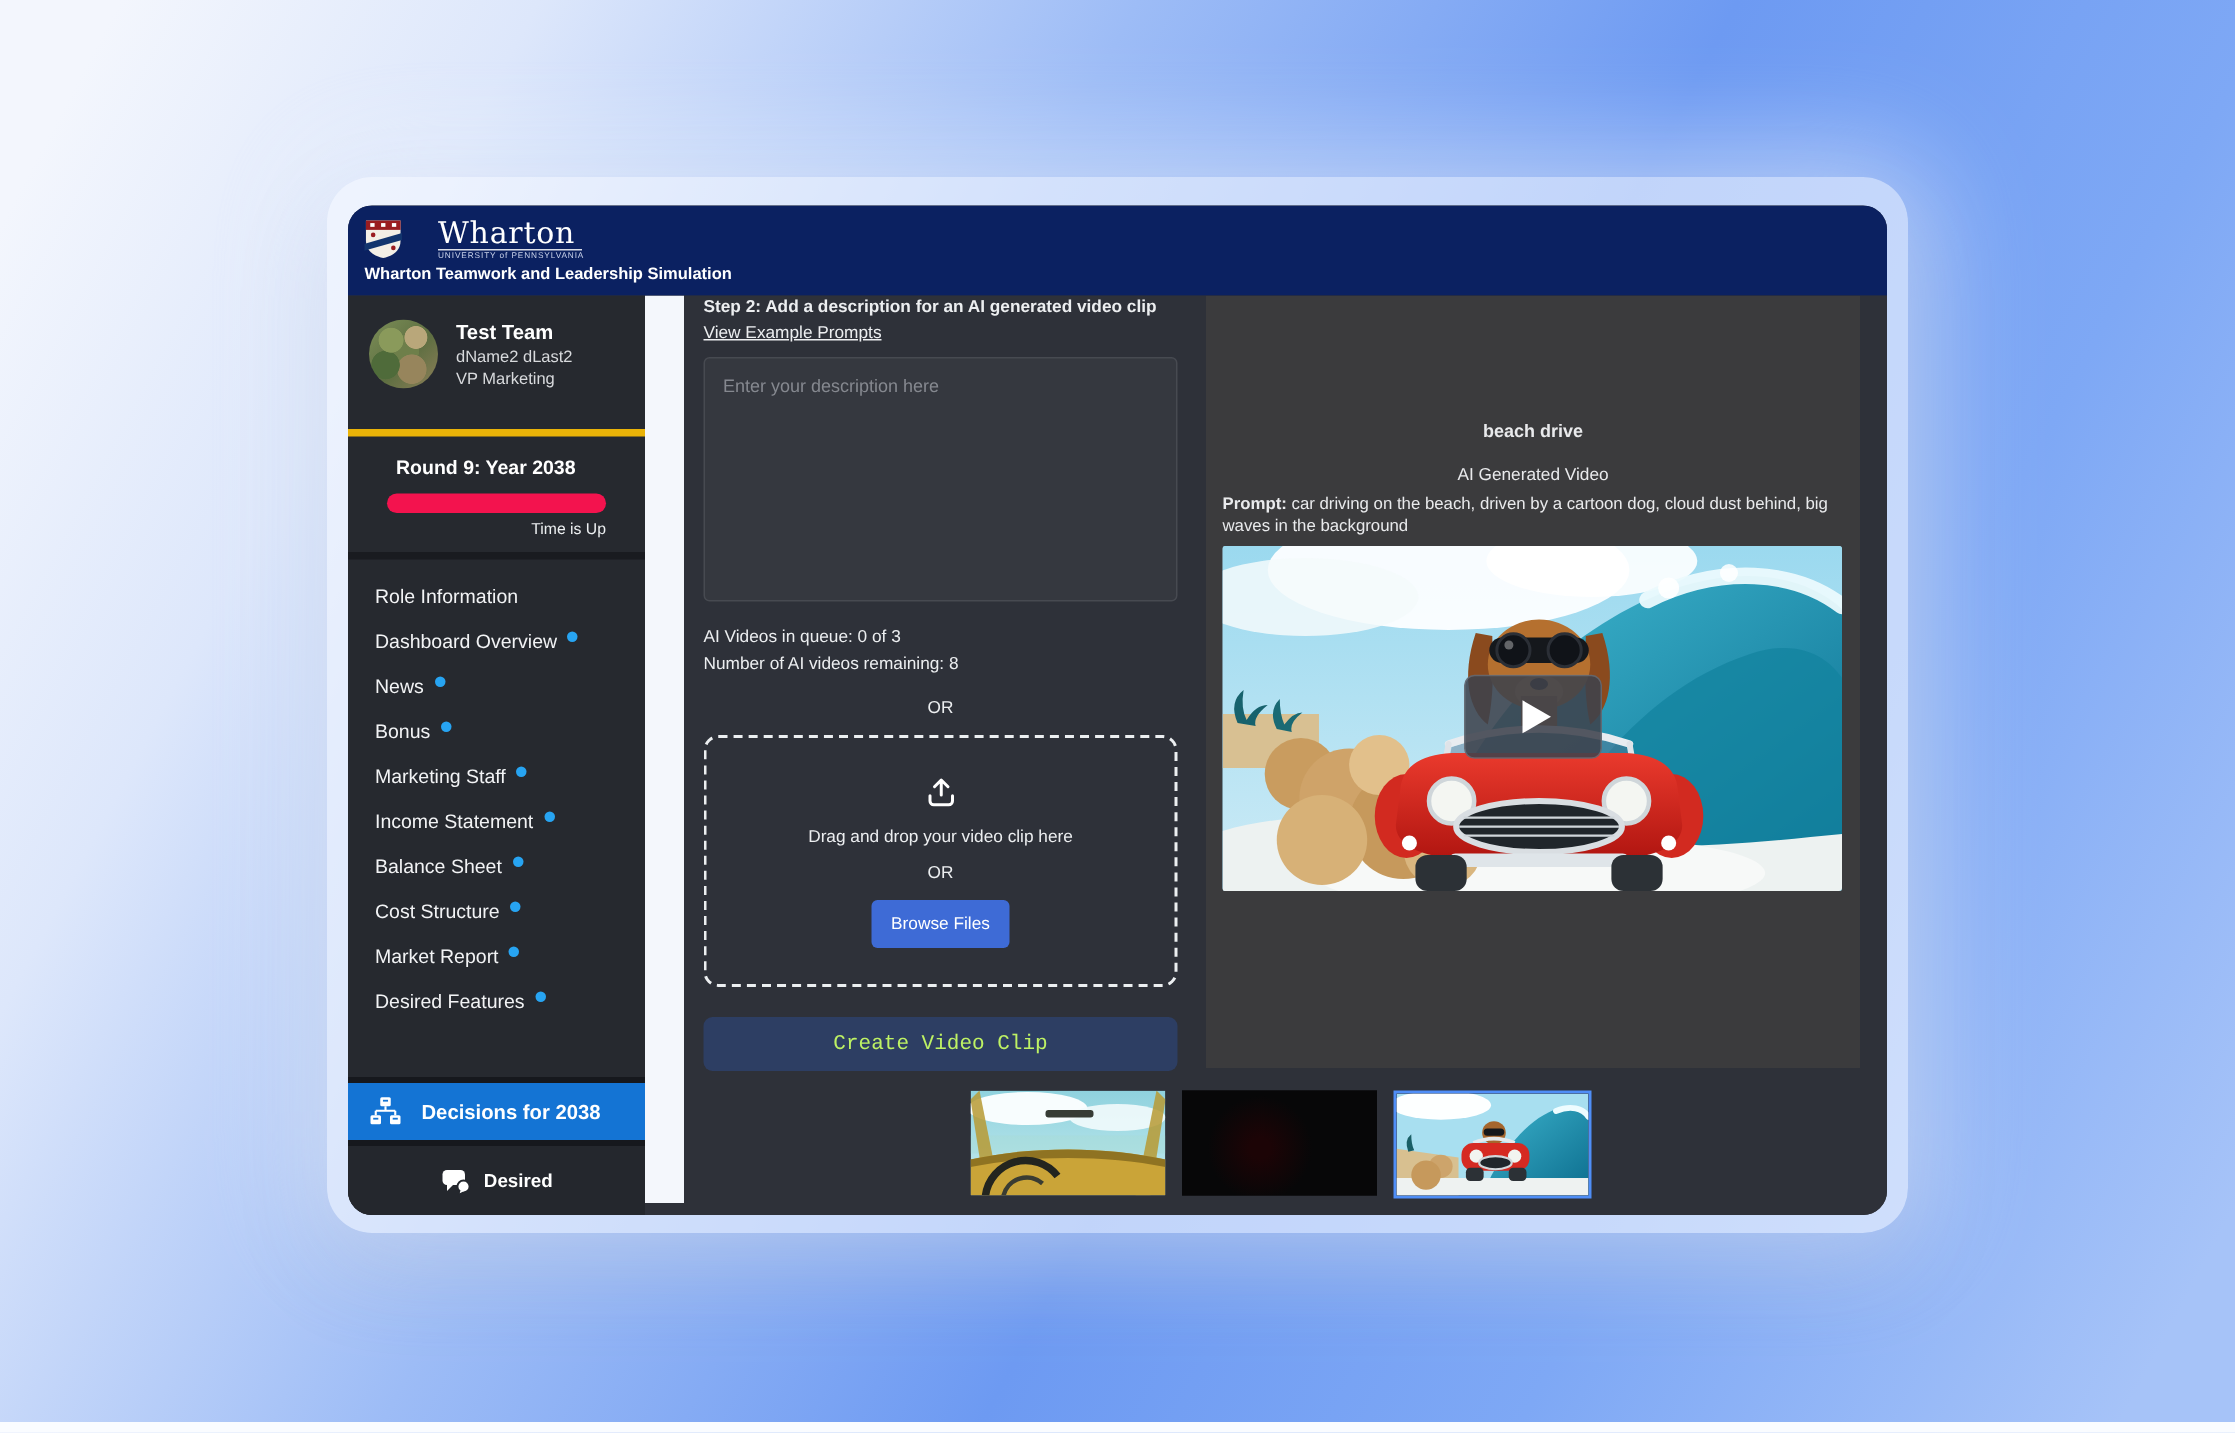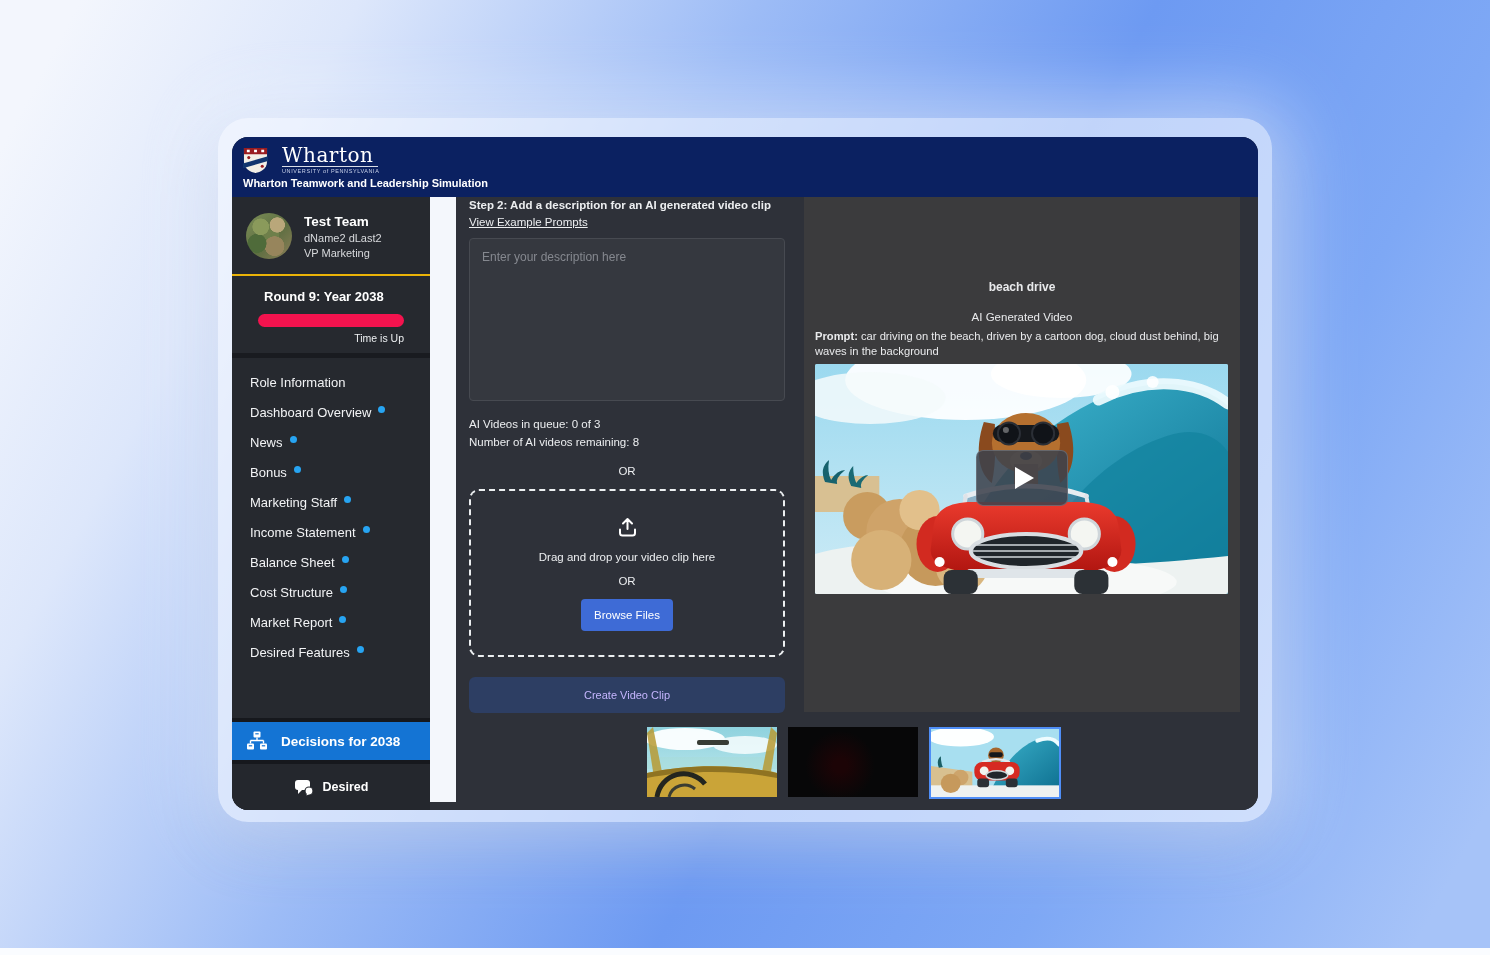--- a/index.html
+++ b/index.html
@@ -9,37 +9,37 @@
   .bottom-strip { position:absolute; left:0; bottom:0; width:100%; height:7px; background:#fafcff; }
 
   .frame { position:absolute; left:218px; top:118px; width:1054px; height:704px;
     background:rgba(246,249,255,0.62); border-radius:30px;
     box-shadow:0 0 70px 18px rgba(240,246,255,0.55), 0 24px 60px rgba(40,70,150,0.18); }
   .app { position:absolute; left:232px; top:137px; width:1026px; height:673px;
     border-radius:16px; overflow:hidden; background:#2e3139; display:flex; flex-direction:column; }
 
   
   .header { height:60px; flex:none; background:#0b2161; padding:8px 0 0 11px; }
-  .brand-row { display:flex; align-items:flex-end; gap:14px; }
+  .brand-row { display:flex; align-items:center; gap:24px; }
   .shield { width:25px; height:27px; flex:none; }
   .brand-col { display:flex; flex-direction:column; }
   .brand-name { font-family:"DejaVu Serif", serif; font-size:20px; line-height:20px; color:#ffffff; letter-spacing:.5px; }
   .brand-rule { width:96px; height:1px; background:rgba(255,255,255,.85); margin-top:1px; }
   .brand-sub { font-size:5.5px; letter-spacing:.6px; color:#c9d2ea; margin-top:1px; }
   .app-title { font-size:11px; font-weight:700; color:#ffffff; margin-top:3px; }
 
   
   .content { flex:1; display:flex; overflow:hidden; }
   .sidebar { width:198px; flex:none; background:#26292f; display:flex; flex-direction:column; color:#fff; }
   .gutter { width:26px; flex:none; background:#f4f7fc; margin-bottom:8px; }
   .main { flex:1; position:relative; background:#2e3139; overflow:hidden; }
 
   
-  .profile { display:flex; align-items:center; gap:12px; padding:16px 14px 15px;
-    border-bottom:2px solid #eab308; }
+  .profile { display:flex; align-items:center; gap:12px; padding:16px 14px 27px;
+    border-bottom:5px solid #eab308; }
   .avatar { width:46px; height:46px; border-radius:50%; flex:none;
     background:radial-gradient(circle at 32% 30%, #8a9a5b 0 18%, transparent 19%),
       radial-gradient(circle at 68% 26%, #b9a77a 0 16%, transparent 17%),
       radial-gradient(circle at 24% 66%, #4f6b3a 0 20%, transparent 21%),
       radial-gradient(circle at 62% 72%, #97855c 0 22%, transparent 23%),
       radial-gradient(circle at 50% 45%, #6e7f4a 0 30%, transparent 31%),
       linear-gradient(135deg,#7d8f58,#5d6e41 55%,#8e8059); }
   .team-name { font-size:13.5px; font-weight:700; }
   .team-line { font-size:11px; color:#d8dadd; margin-top:3px; }
 
@@ -67,22 +67,22 @@
   .desc-box::placeholder { color:#85888f; }
   .queue-line { font-size:11.5px; margin-top:13px; }
   .queue-line2 { font-size:11.5px; margin-top:6px; }
   .or-label { font-size:11.5px; text-align:center; margin-top:17px; font-weight:500; }
   .dropzone { margin-top:12px; height:168px; border:2px dashed #eceff1; border-radius:10px;
     display:flex; flex-direction:column; align-items:center; justify-content:center; gap:12px; }
   .drop-text { font-size:11.5px; }
   .drop-or { font-size:11.5px; font-weight:500; }
   .browse-btn { background:#3e6bd6; color:#fff; border:none; border-radius:4px; padding:10px 13px;
     font-size:11.5px; font-weight:500; cursor:pointer; font-family:"Liberation Sans",sans-serif; }
-  .create-btn { margin-top:20px; width:100%; height:36px; background:#2d3e63; color:#c4b5fd; border:none;
-    border-radius:6px; font-size:11px; cursor:pointer; font-family:Liberation Sans, sans-serif; }
+  .create-btn { margin-top:20px; width:100%; height:36px; background:#2d3e63; color:#bef264; border:none;
+    border-radius:6px; font-size:14px; cursor:pointer; font-family:Liberation Mono, monospace; }
 
   
   .right-panel { position:absolute; left:348px; top:0; width:436px; height:515px; background:#3b3b3d; color:#e9eaec; padding:12px 11px; }
   .vp-title { text-align:center; font-size:12px; font-weight:700; margin-top:71px; }
   .vp-sub { text-align:center; font-size:11.5px; margin-top:17px; }
   .vp-prompt { font-size:11.2px; line-height:15px; margin-top:6px; }
   .vp-prompt b { font-weight:700; }
   .video { position:relative; width:413px; height:230px; margin-top:5px; border-radius:2px; overflow:hidden; background:#9fd4e8; }
   .video svg { display:block; }
   .play-overlay { position:absolute; left:50%; top:50%; transform:translate(-50%,-52%);

